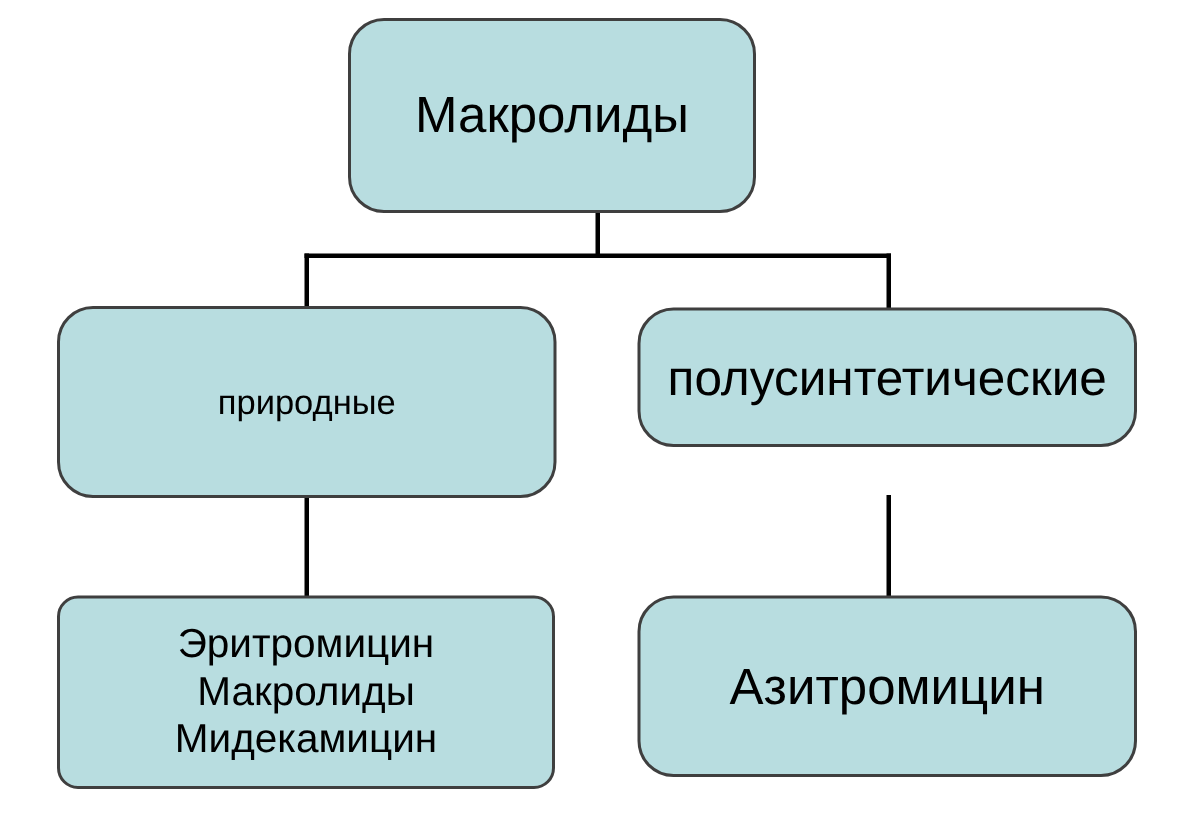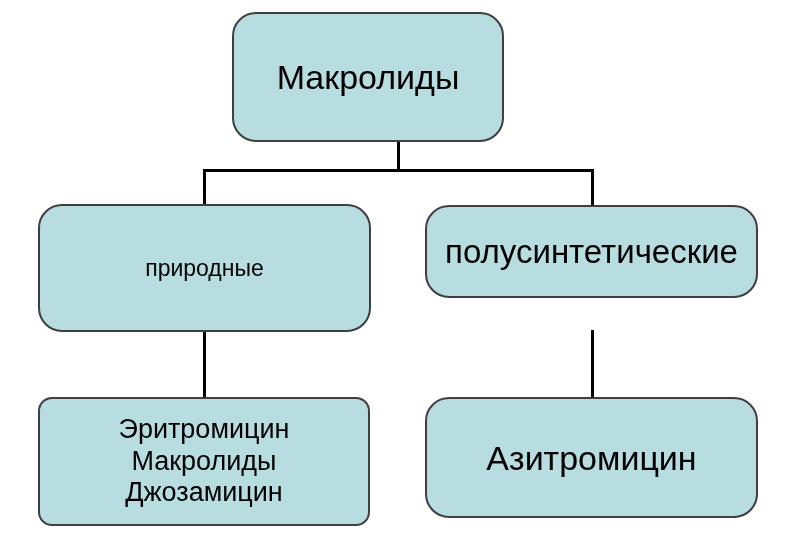--- a/index.html
+++ b/index.html
@@ -65,20 +65,20 @@
     <span class="line">природные</span>
   </div>
 
   <div class="node node-right">
     <span class="line">полусинтетические</span>
   </div>
 
   <div class="node node-leaf-l">
     <span class="line">Эритромицин</span>
     <span class="line">Макролиды</span>
-    <span class="line">Джозамицин</span>
+    <span class="line">Мидекамицин</span>
   </div>
 
   <div class="node node-leaf-r">
     <span class="line">Азитромицин</span>
   </div>
 
 </div>
 
 </body></html>

